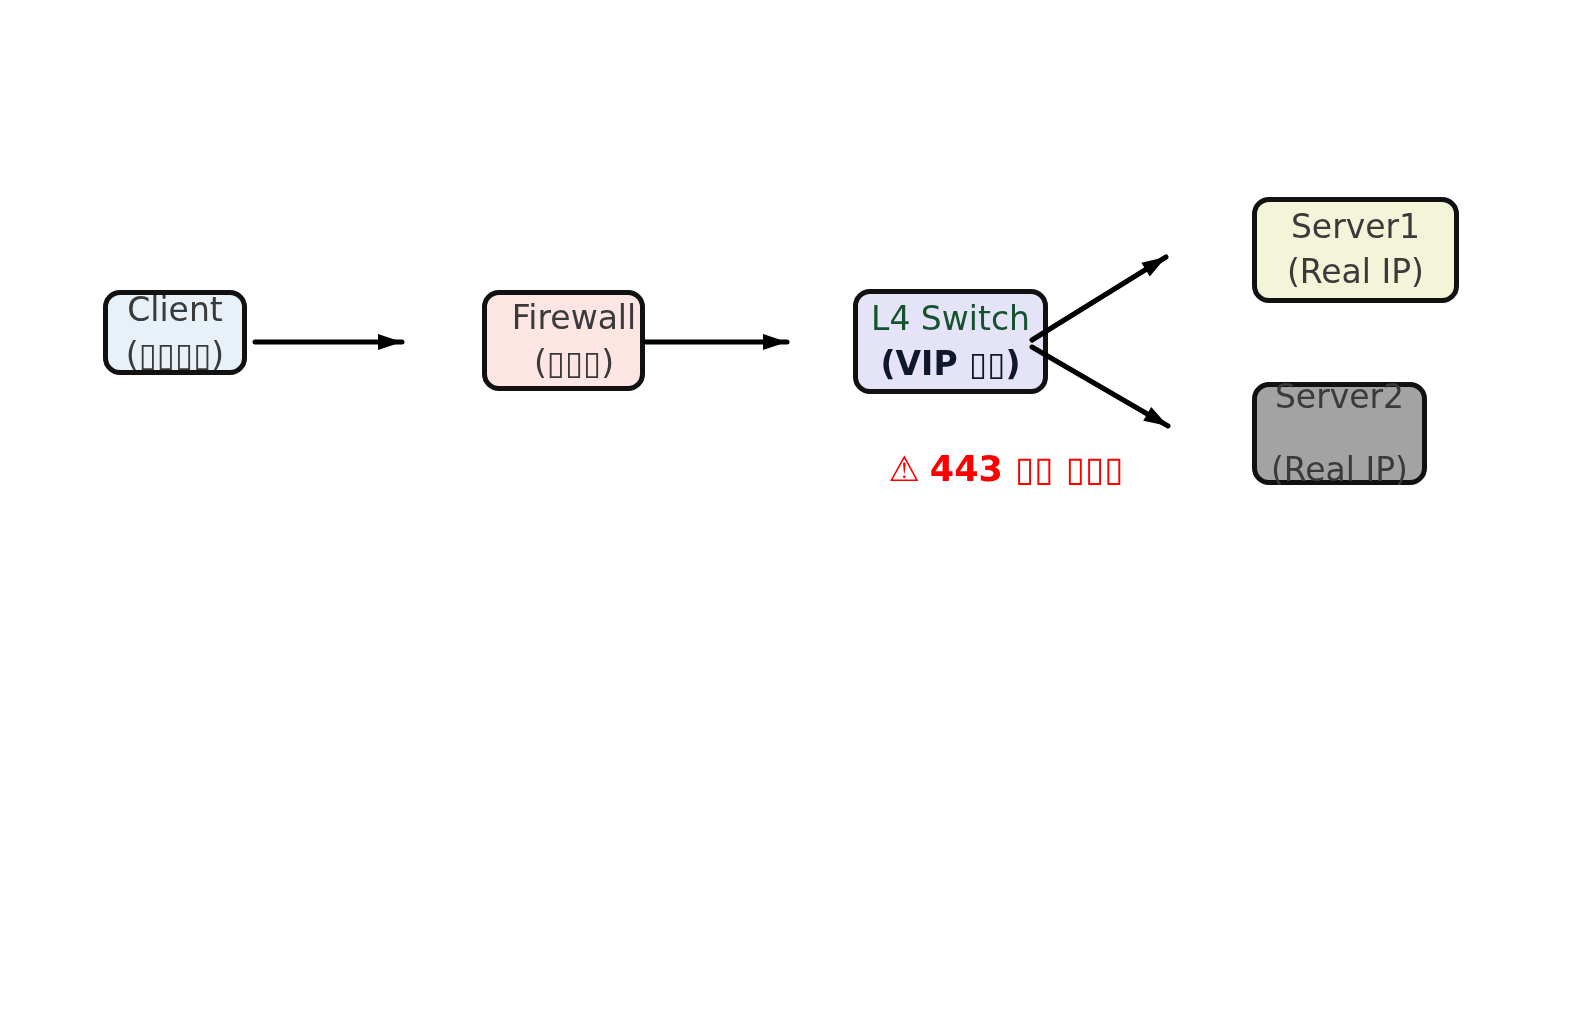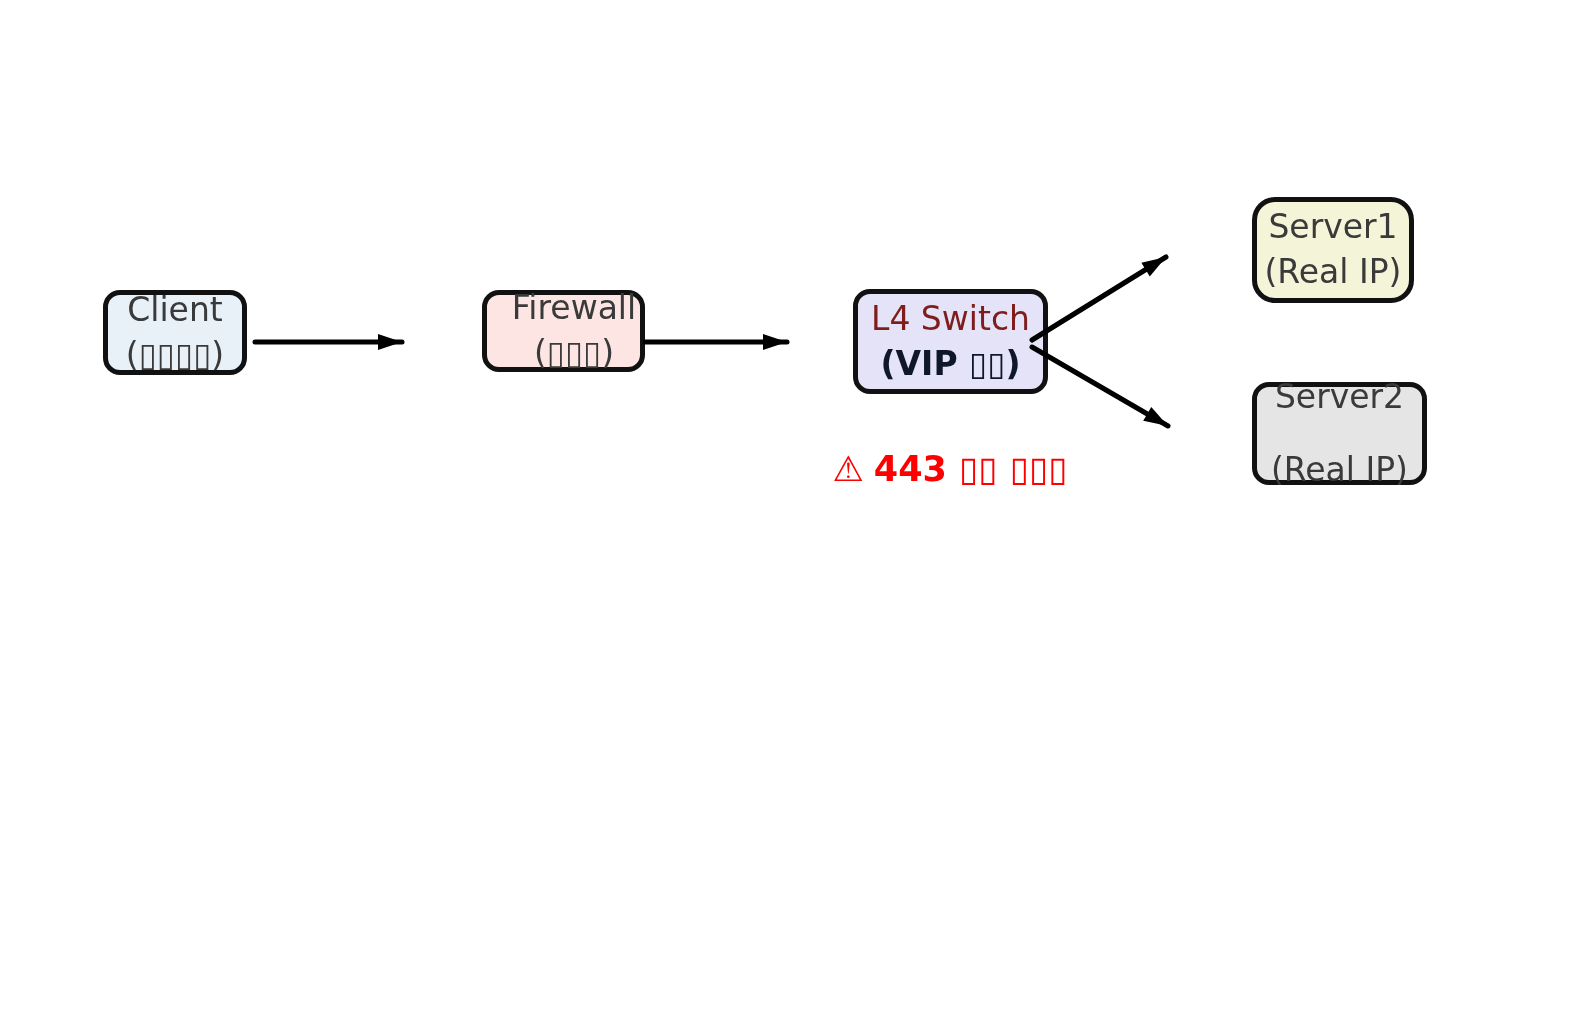--- a/index.html
+++ b/index.html
@@ -34,40 +34,40 @@
     display: flex;
     flex-direction: column;
     align-items: center;
     justify-content: center;
     text-align: center;
     font-size: 33px;
     line-height: 1.36;
     white-space: nowrap;
   }
   #node-client   { left: 103px;  top: 290px; width: 144px; height: 85px; }
-  #node-firewall { left: 482px;  top: 290px; width: 163px; height: 82px; padding-left: 21px; }
+  #node-firewall { left: 482px;  top: 290px; width: 163px; height: 101px; padding-left: 21px; }
   #node-l4switch { left: 853px;  top: 289px; width: 195px; height: 105px; }
-  #node-server1  { left: 1252px; top: 197px; width: 162px; height: 106px; border-radius: 23px; }
+  #node-server1  { left: 1252px; top: 197px; width: 207px; height: 106px; }
   #node-server2  { left: 1252px; top: 382px; width: 175px; height: 103px; }
   .arrows-layer {
     position: absolute;
     left: 0;
     top: 0;
     width: 1589px;
     height: 1010px;
     pointer-events: none;
   }
   .arrows-layer line {
     stroke: #000000;
     stroke-width: 5;
     stroke-linecap: round;
   }
   .warning-label {
     position: absolute;
-    left: 950px;
+    left: 1006px;
     top: 452px;
     transform: translateX(-50%);
     font-size: 35px;
     line-height: 1;
     font-weight: bold;
     white-space: nowrap;
   }
   .warning-label .warning-icon {
     margin-right: 10px;
   }
@@ -82,30 +82,30 @@
     <span style="color: rgb(58, 58, 58);">Client</span>
     <span style="color: rgb(58, 58, 58);">(▯▯▯▯)</span>
   </div>
 
   <div class="node" id="node-firewall" style="background-color: rgb(252, 229, 227);">
     <span style="color: rgb(58, 58, 58);">Firewall</span>
     <span style="color: rgb(58, 58, 58);">(▯▯▯)</span>
   </div>
 
   <div class="node" id="node-l4switch" style="background-color: rgb(229, 227, 247);">
-    <span style="color: #7f1d1d;">L4 Switch</span>
+    <span style="color: #14532d;">L4 Switch</span>
     <span style="color: #0f172a; font-weight: bold;">(VIP ▯▯)</span>
   </div>
 
   <div class="node" id="node-server1" style="background-color: rgb(244, 244, 217);">
     <span style="color: rgb(58, 58, 58);">Server1</span>
     <span style="color: rgb(58, 58, 58);">(Real IP)</span>
   </div>
 
-  <div class="node" id="node-server2" style="background-color: #e5e5e5; gap: 28px;">
+  <div class="node" id="node-server2" style="background-color: #a3a3a3; gap: 28px;">
     <span style="color: rgb(58, 58, 58);">Server2</span>
     <span style="color: rgb(58, 58, 58);">(Real IP)</span>
   </div>
 
   <svg class="arrows-layer" viewBox="0 0 1589 1010" xmlns="http://www.w3.org/2000/svg">
     <defs>
       <marker id="ah" markerUnits="userSpaceOnUse" markerWidth="30" markerHeight="22" refX="26" refY="11" orient="auto">
         <path d="M2,3 L26,11 L2,19 Z" fill="#000000"></path>
       </marker>
     </defs>

